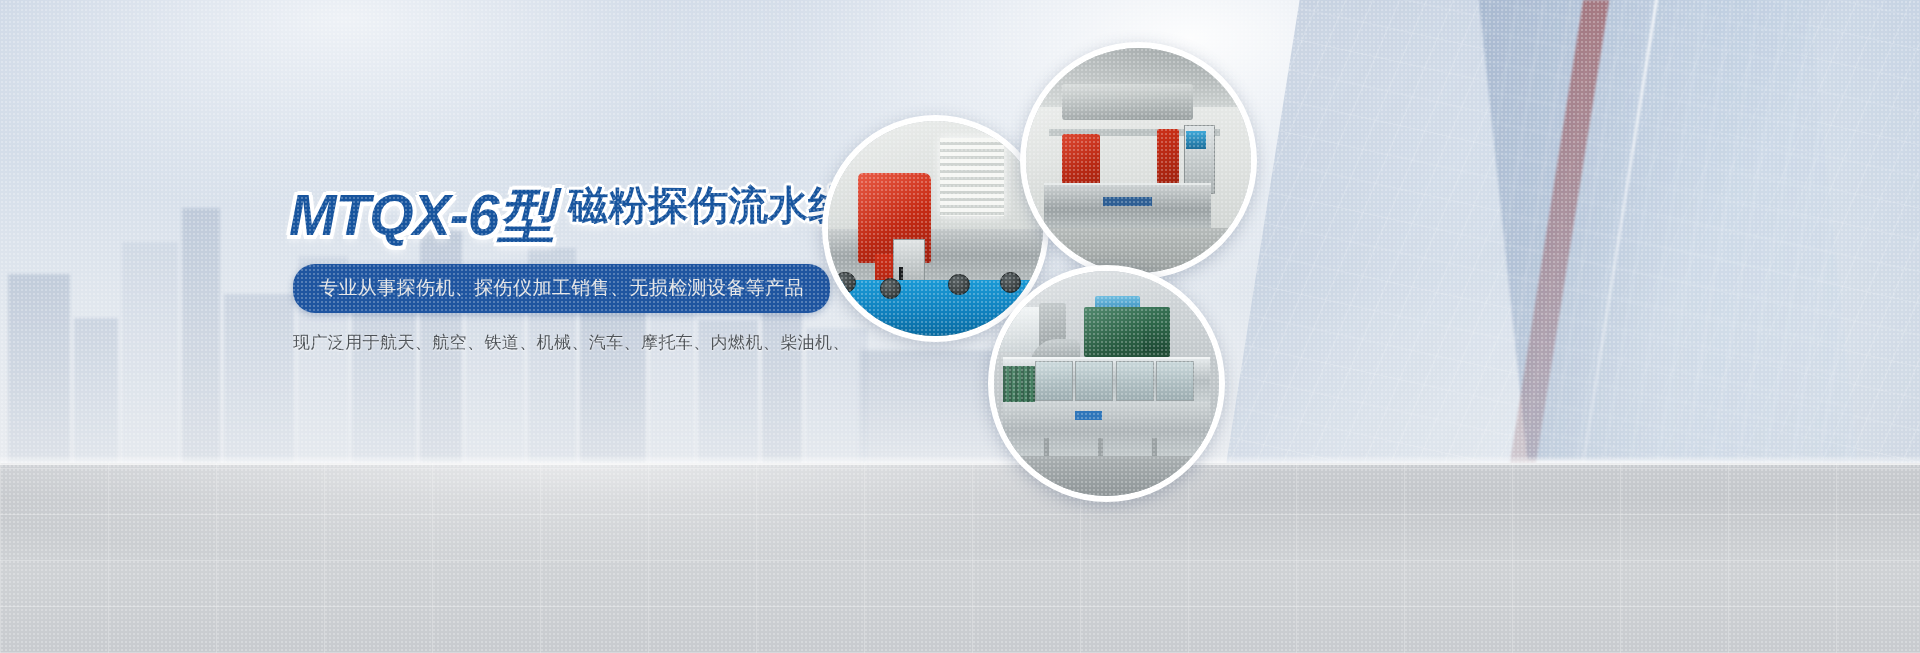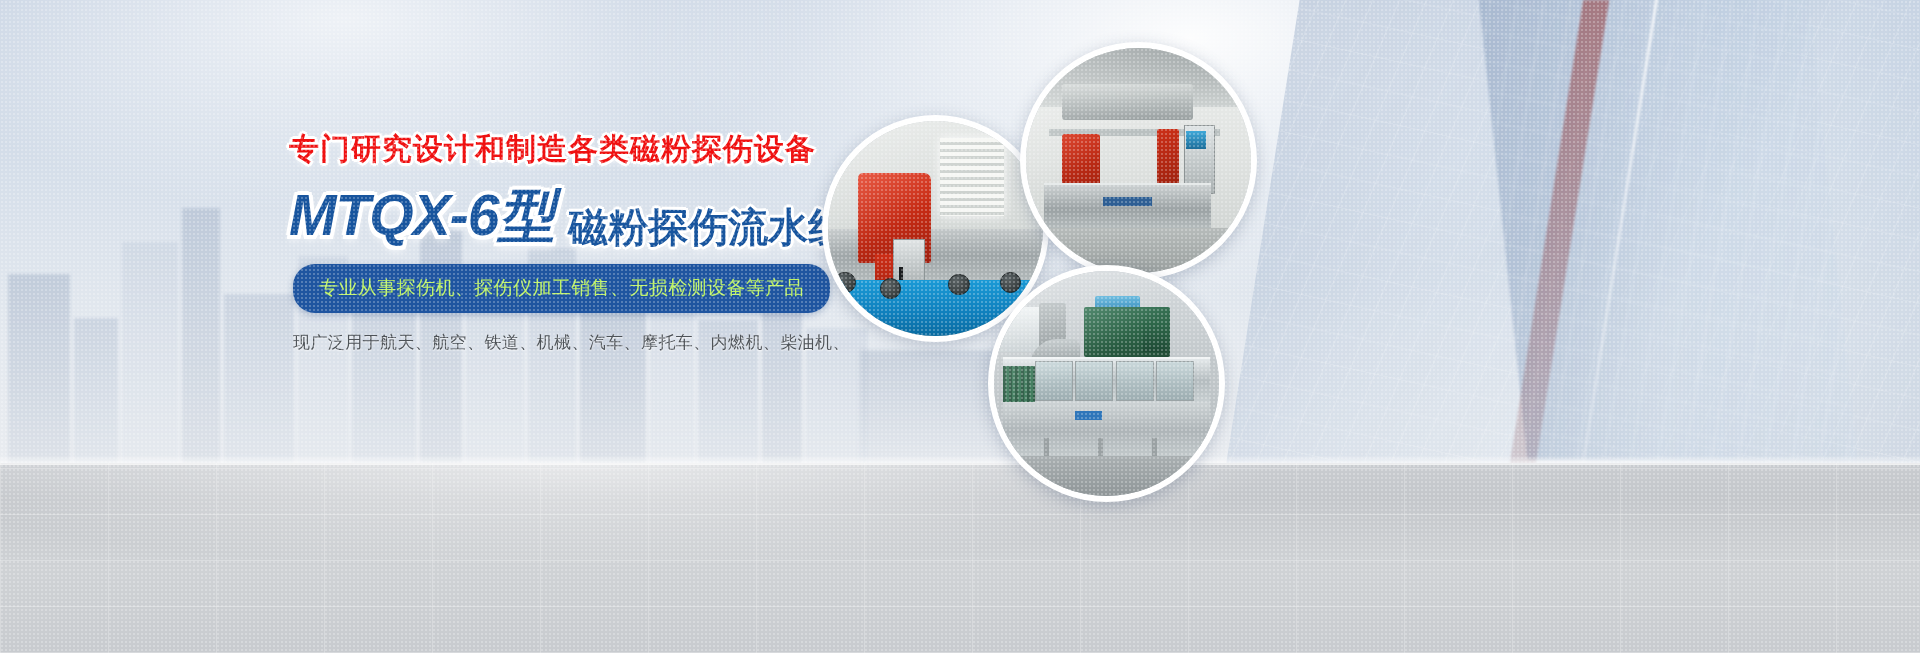--- a/index.html
+++ b/index.html
@@ -87,42 +87,42 @@
     position:absolute;left:289px;top:129px;
     font-size:30px;font-weight:bold;letter-spacing:1px;
     color:#ef1111;white-space:nowrap;
     text-shadow:
       -2px -2px 0 #fff, 2px -2px 0 #fff, -2px 2px 0 #fff, 2px 2px 0 #fff,
       -3px 0 0 #fff, 3px 0 0 #fff, 0 -3px 0 #fff, 0 3px 0 #fff,
       0 3px 6px rgba(255,255,255,.9);
   }
   .title-row{
     position:absolute;left:289px;top:178px;white-space:nowrap;
-    display:flex;align-items:flex-end;
+    display:flex;align-items:flex-start;
   }
   .title-main{
     font-size:57px;font-weight:bold;font-style:italic;letter-spacing:-1px;
     color:#18559e;
     text-shadow:
       -3px -3px 0 #fff, 3px -3px 0 #fff, -3px 3px 0 #fff, 3px 3px 0 #fff,
       -4px 0 0 #fff, 4px 0 0 #fff, 0 -4px 0 #fff, 0 4px 0 #fff,
       -3px 4px 0 #fff, 3px 4px 0 #fff, 0 5px 9px rgba(255,255,255,.95);
   }
   .title-sub{
     margin-left:14px;
     font-size:40px;font-weight:bold;letter-spacing:0px;
     color:#18559e;
     text-shadow:
       -2px -2px 0 #fff, 2px -2px 0 #fff, -2px 2px 0 #fff, 2px 2px 0 #fff,
       -3px 0 0 #fff, 3px 0 0 #fff, 0 -3px 0 #fff, 0 3px 0 #fff,
       0 4px 8px rgba(255,255,255,.95);
   }
   .pill{
     position:absolute;left:293px;top:264px;
-    background:#1f55a0;color:#bef264;
+    background:#1f55a0;color:#e5e5e5;
     border-radius:22px;
     padding:11px 26px 12px 26px;
     font-size:19px;letter-spacing:.4px;white-space:nowrap;
     box-shadow:0 2px 7px rgba(30,70,130,.30);
   }
   .desc{
     position:absolute;left:293px;top:327px;width:520px;
     color:#4e5358;font-size:17px;line-height:31px;letter-spacing:.4px;
     text-shadow:0 1px 2px rgba(255,255,255,.85);
   }
@@ -249,21 +249,20 @@
   <div class="midblock" style="left:860px;width:160px;height:120px;"></div>
 
   <div class="floor">
     <div class="floor-lines"></div>
     <div class="floor-glow"></div>
   </div>
   <div class="horizon"></div>
 
   <div class="copy">
 
-    <div class="headline-red">专门研究设计和制造各类磁粉探伤设备</div>
 
     <div class="title-row">
       <span class="title-main">MTQX-6型</span>
       <span class="title-sub">磁粉探伤流水线</span>
     </div>
 
     <div class="pill">专业从事探伤机、探伤仪加工销售、无损检测设备等产品</div>
 
     <div class="desc">
       <div>现广泛用于航天、航空、铁道、机械、汽车、摩托车、内燃机、柴油机、</div>

